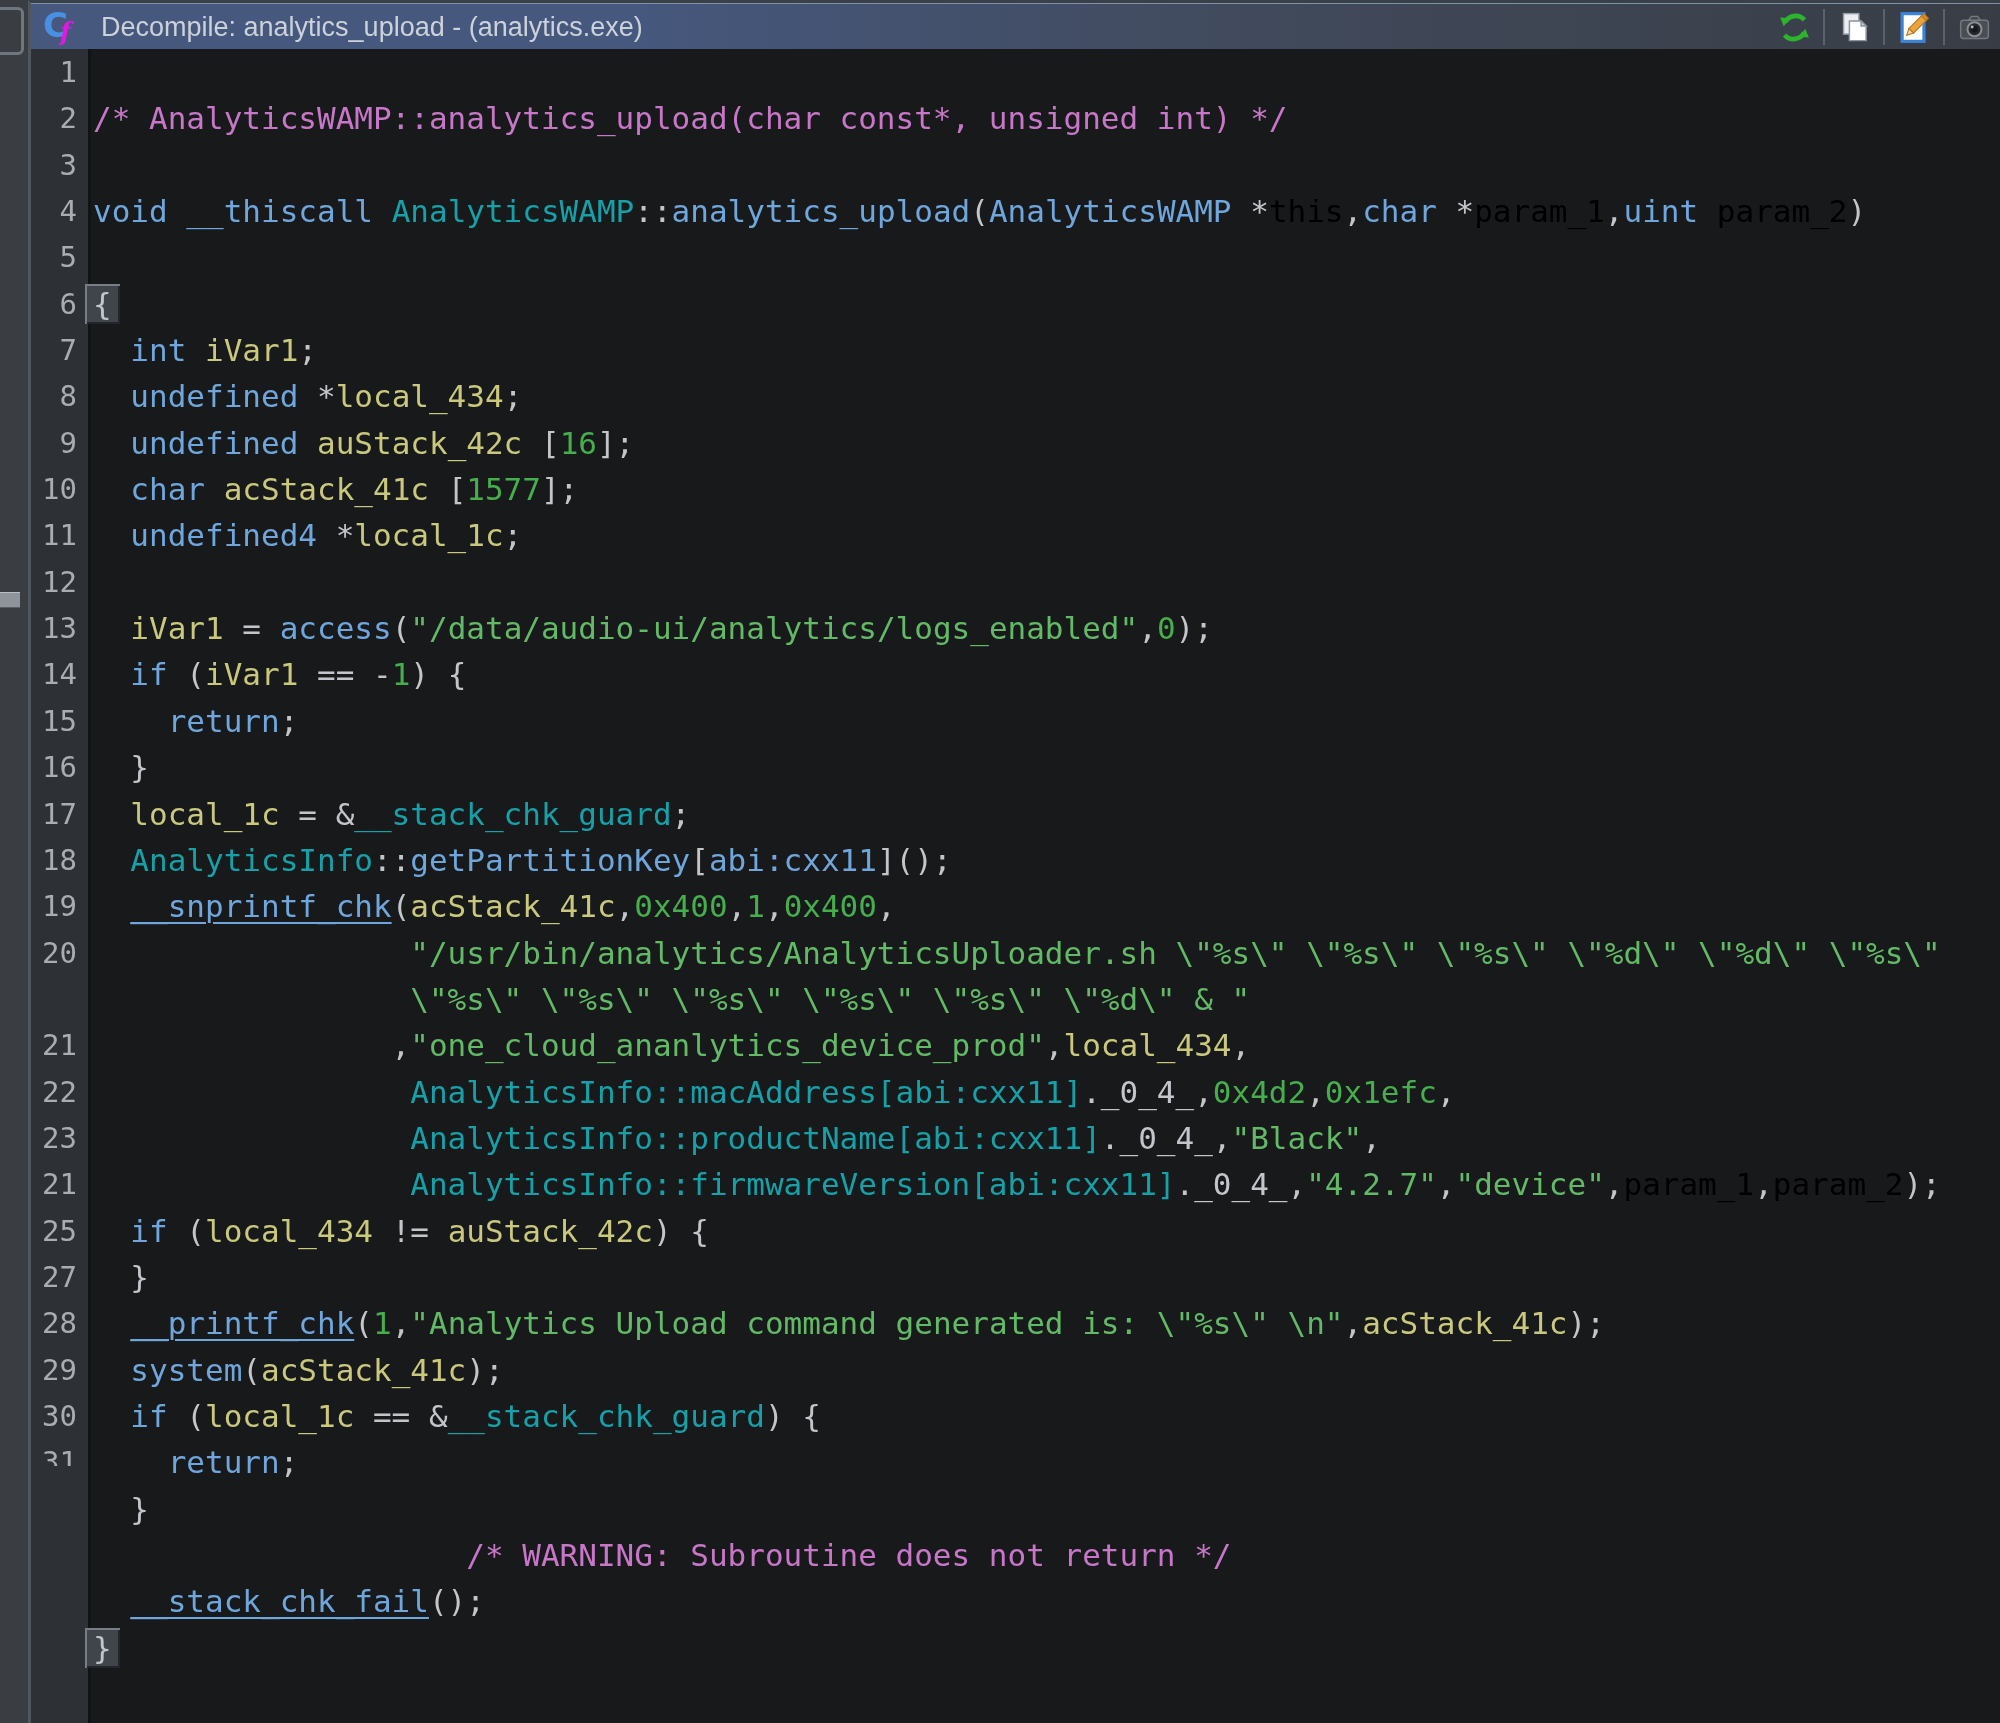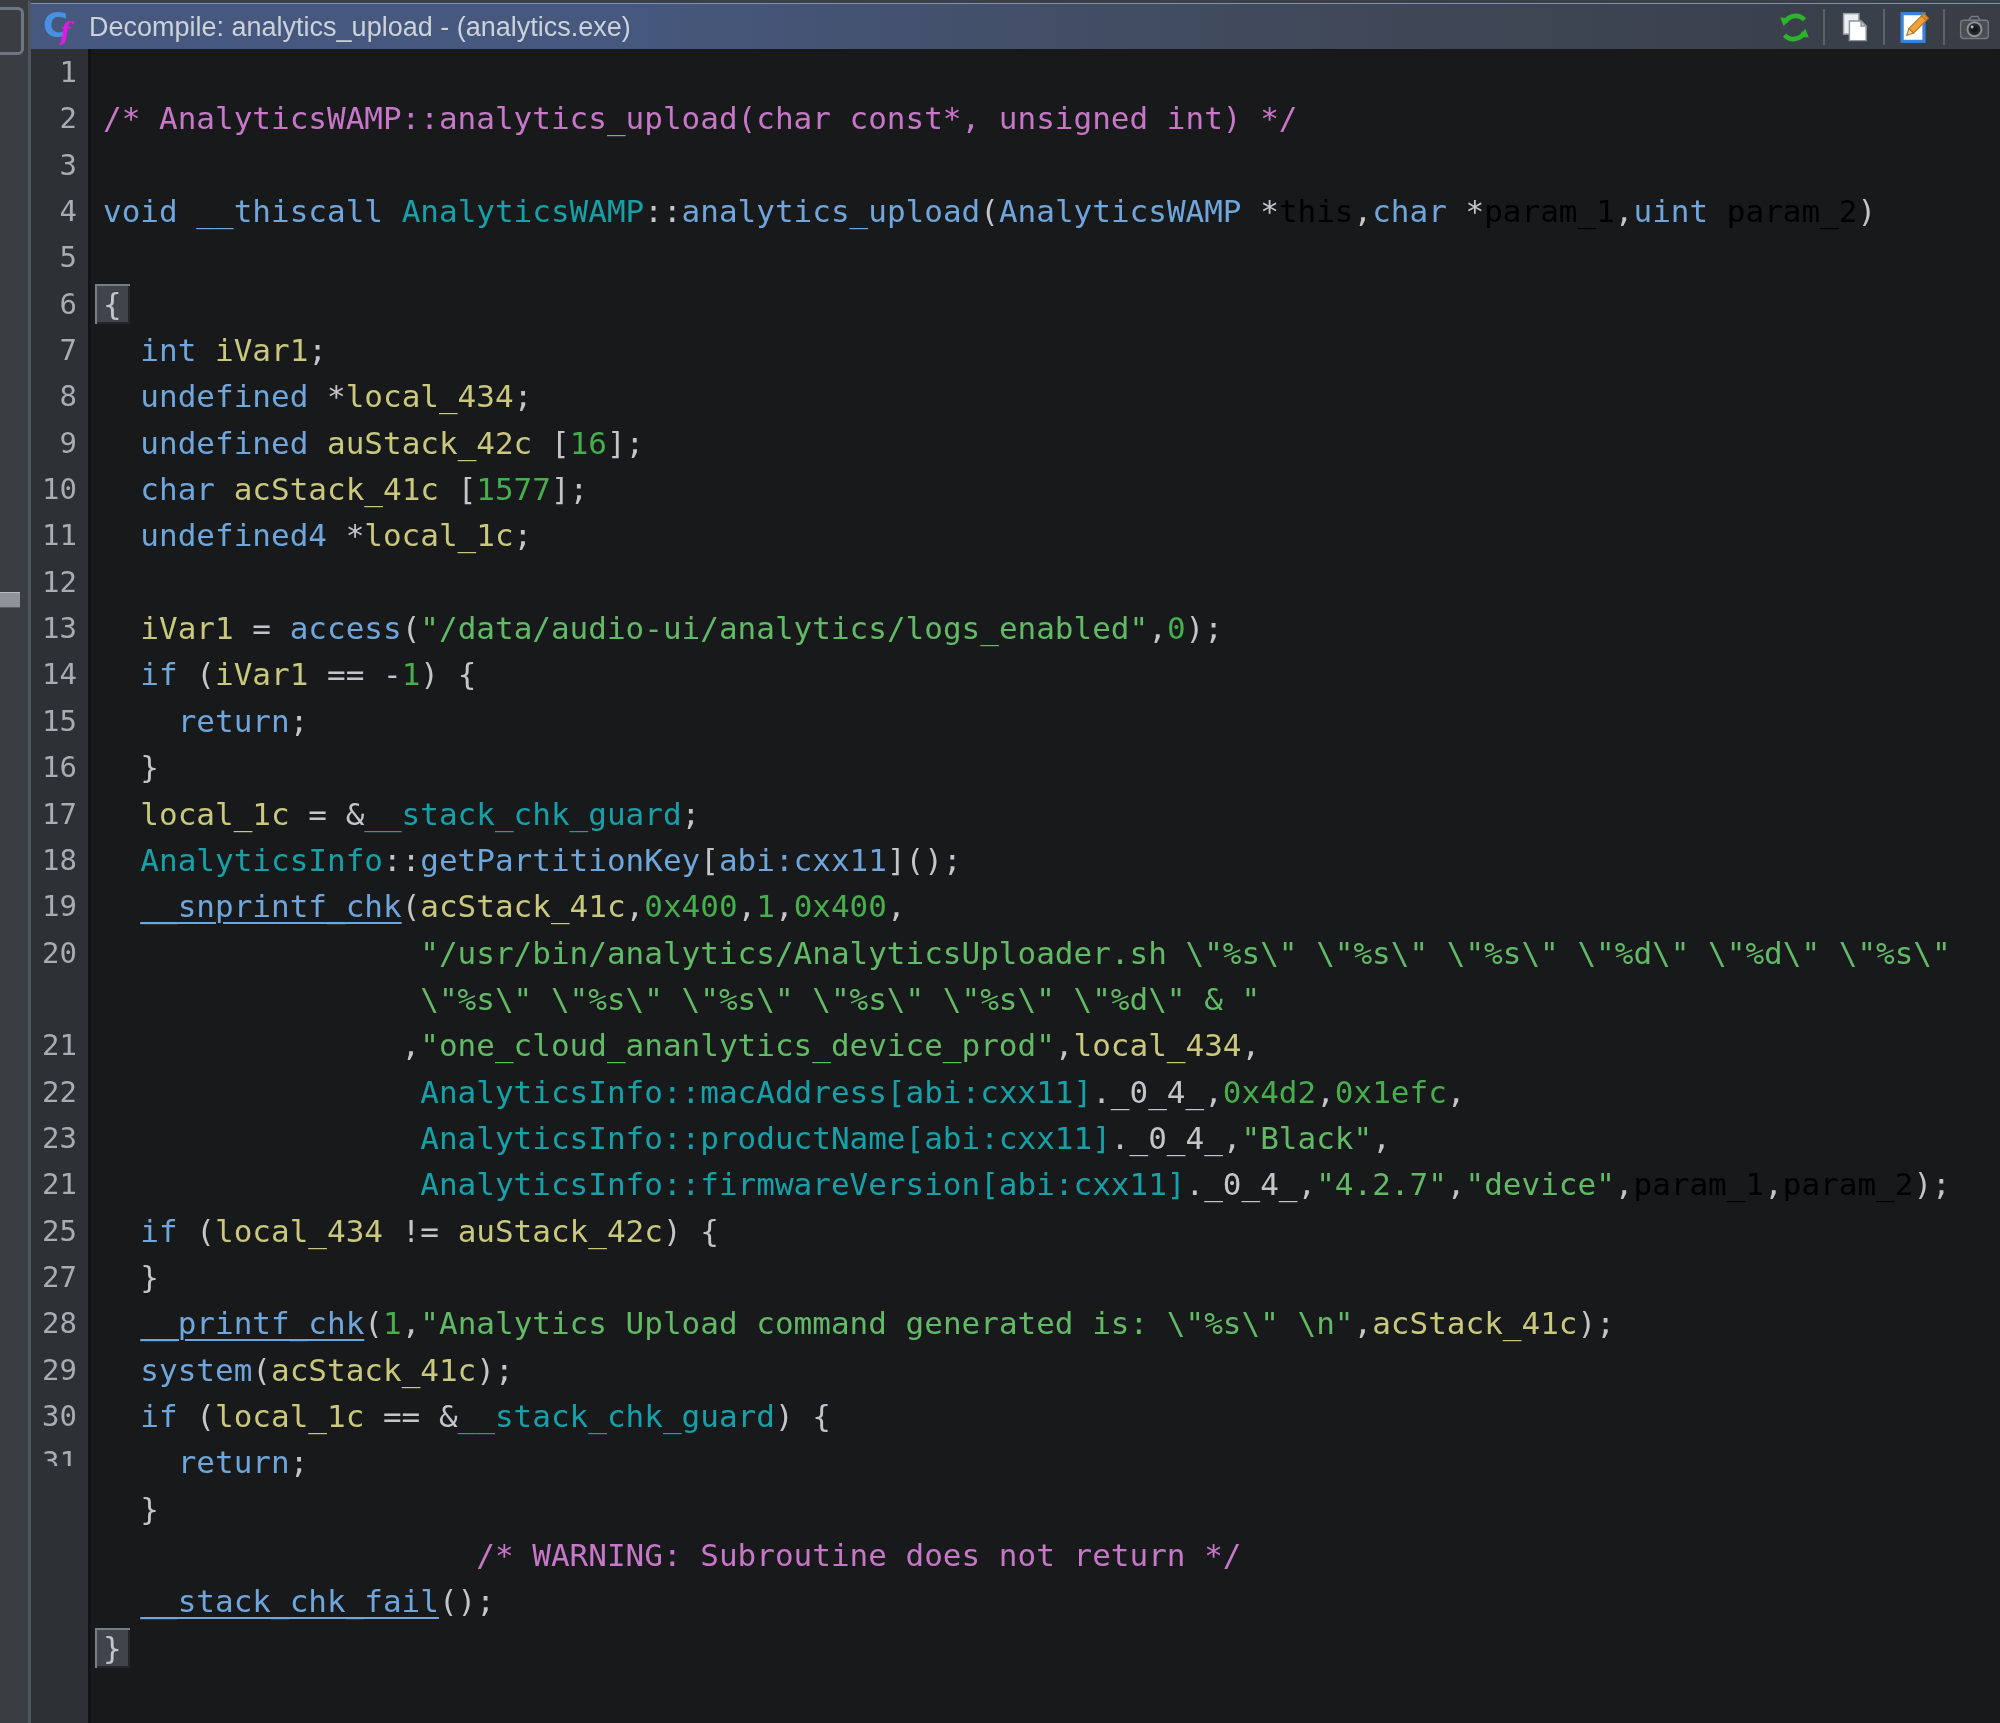--- a/index.html
+++ b/index.html
@@ -17,36 +17,36 @@
   
   .window{position:absolute;left:28px;top:0;right:0;bottom:0;background:var(--bg);
           border-left:3px solid #50565e;border-top:3px solid #3a4048;}
   .titlebar{position:absolute;left:0;top:0;right:0;height:46px;
             background:linear-gradient(to right,var(--titleBlue) 0%,var(--titleBlue) 30%,#414a5c 62%,var(--titleDark) 100%);
             border-top:1px solid #8291ab;border-bottom:2px solid #9aa4b4;
             display:flex;align-items:center;}
   .title-icon{margin-left:12px;position:relative;width:36px;height:36px;flex:0 0 auto;}
   .title-icon .c{position:absolute;left:0;top:-4px;font:bold 34px "DejaVu Sans",sans-serif;color:#4a90e2;}
   .title-icon .f{position:absolute;left:17px;top:8px;font:bold italic 25px "DejaVu Serif",serif;color:#e318e3;}
-  .title-text{margin-left:10px;font-size:27px;color:var(--titleText);white-space:nowrap;}
+  .title-text{margin-left:22px;font-size:27px;color:var(--titleText);white-space:nowrap;}
   .toolbar{position:absolute;right:4px;top:0;height:46px;display:flex;align-items:center;}
   .tb-btn{width:44px;height:42px;display:flex;align-items:center;justify-content:center;background:transparent;border:none;padding:0;}
   .tb-btn svg{width:35px;height:35px;}
   .tb-sep{width:2px;height:36px;background:#5d6268;margin:0 7px;}
 
   
   .code-area{position:absolute;left:0;top:46px;right:0;bottom:0;background:var(--bg);overflow:hidden;}
   .gutter-bg{position:absolute;left:0;top:0;bottom:0;width:57px;background:var(--gutterBg);
              border-right:3px solid #121315;}
   .rows{position:absolute;left:0;top:0;right:0;}
   .row{position:relative;height:46.35px;font:31px/46.35px "DejaVu Sans Mono",monospace;}
   .gnum{position:absolute;left:0;top:0;width:46px;text-align:right;color:var(--gutterText);
         font-size:29px;display:inline-block;}
   .gnum.clip{height:27px;overflow:hidden;}
-  .lc{position:absolute;left:72px;top:0;white-space:pre;}
+  .lc{position:absolute;left:62px;top:0;white-space:pre;}
 
   .tk-kw  {color:var(--keyword);text-align:center;}
   .tk-fn  {color:var(--func);}
   .tk-fnu {color:var(--func);text-decoration:underline;text-decoration-thickness:2px;text-underline-offset:5px;}
   .tk-var {color:var(--variable);text-align:right;}
   .tk-num {color:var(--constant);}
   .tk-str {color:var(--string);}
   .tk-com {color:var(--comment);}
   .tk-cls {color:var(--global);}
   .tk-glob{color:var(--global);text-decoration-thickness:2px;text-underline-offset:5px;}

